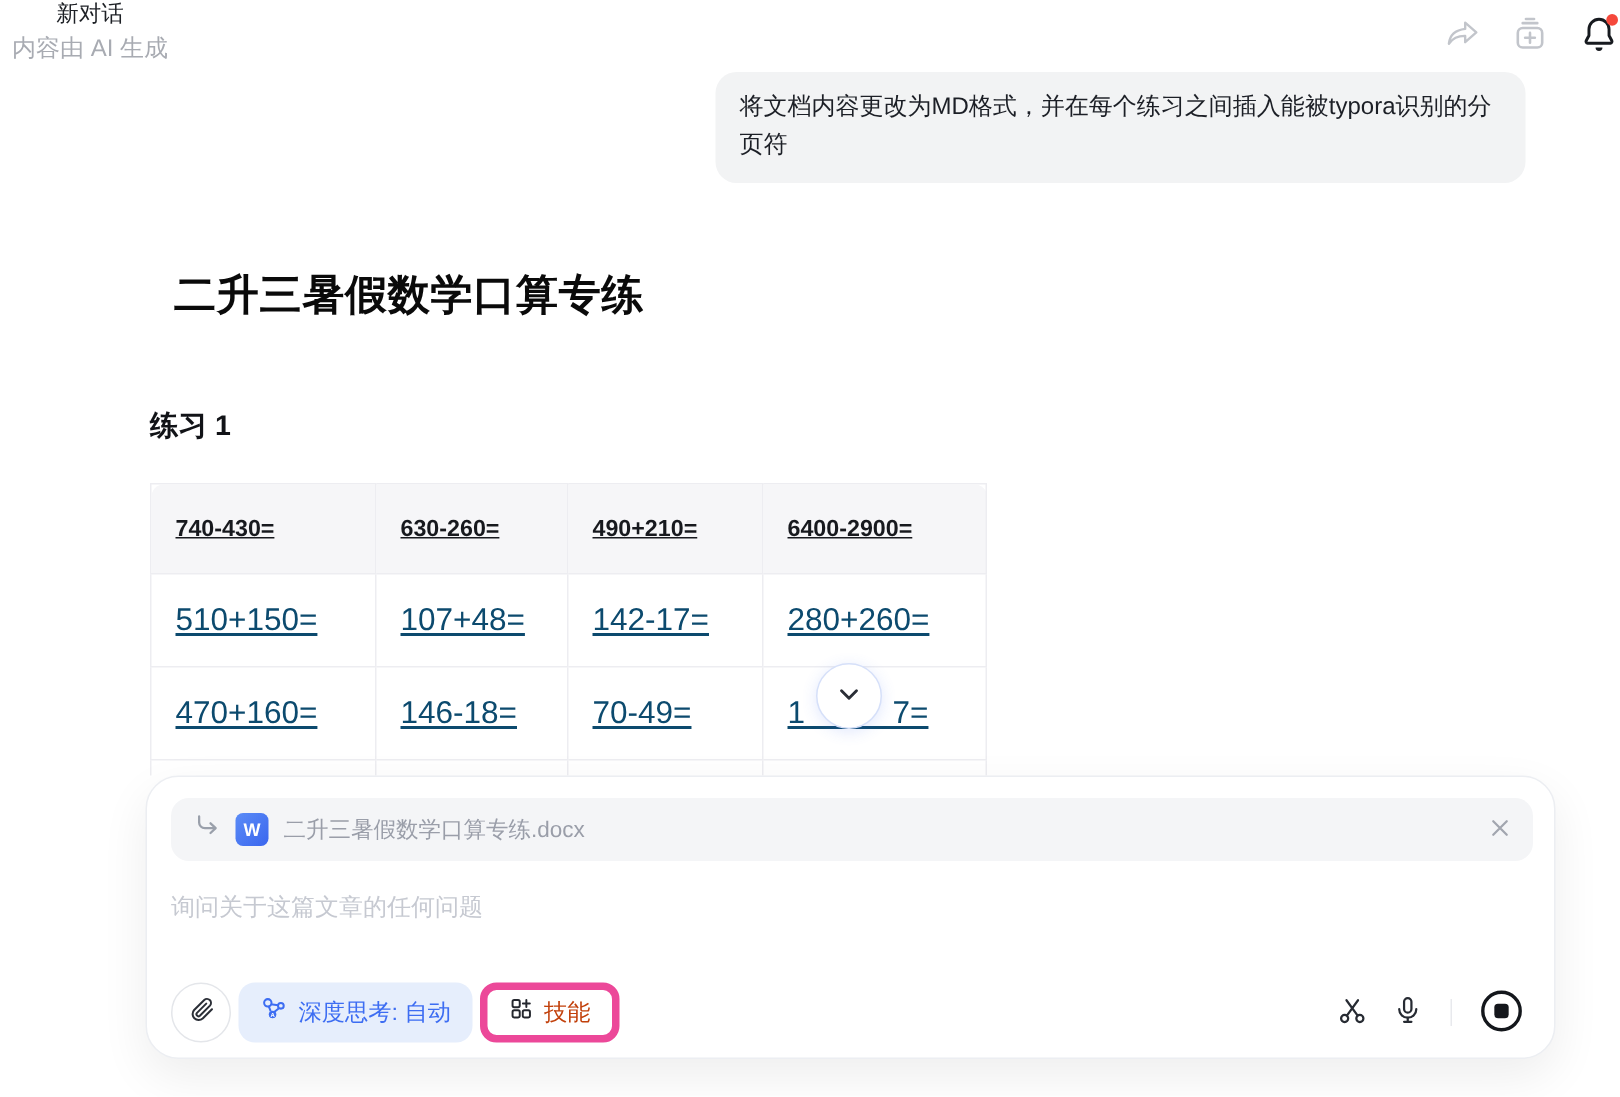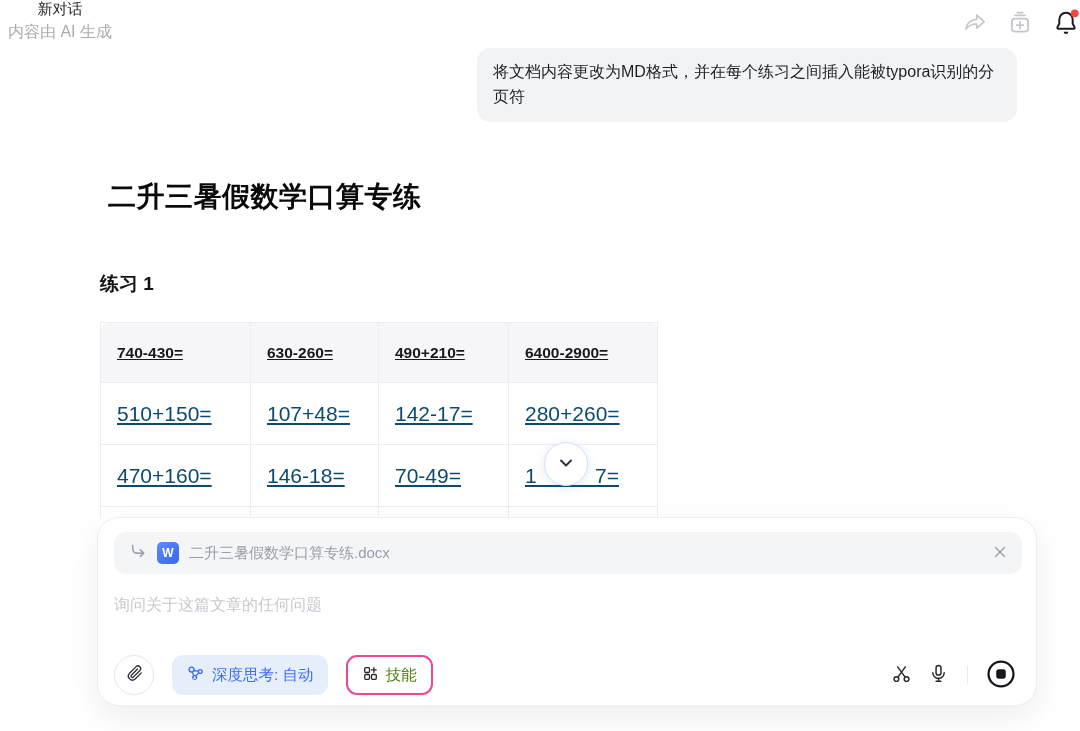--- a/index.html
+++ b/index.html
@@ -15,21 +15,21 @@
   .page-subtitle { margin-top:3px; font-size:16px; color:#a8abb2; }
   .top-actions { position:absolute; top:9px; left:960px; display:flex; align-items:flex-start; gap:18px; }
   .top-btn { width:28px; height:30px; display:flex; align-items:center; justify-content:center; cursor:pointer; background:none; border:none; position:relative; }
   
   .user-bubble {
     position:absolute; top:48px; right:63px; width:540px;
     background:#f2f3f4; border-radius:14px; padding:12px 16px;
     font-size:16px; line-height:1.55; color:#1c1f26;
   }
   
-  .doc-title { position:absolute; left:108px; top:178px; font-size:28px; font-weight:800; color:#0a0a0a; letter-spacing:.5px; }
+  .doc-title { position:absolute; left:116px; top:178px; font-size:28px; font-weight:800; color:#0a0a0a; letter-spacing:.5px; }
   .doc-section { position:absolute; left:100px; top:271px; font-size:19px; font-weight:800; color:#111317; }
   .table-wrap { position:absolute; left:100px; top:322px; width:558px; height:195px; overflow:hidden; }
   table { border-collapse:collapse; table-layout:fixed; width:557px; }
   th,td { border:1px solid #ededf1; text-align:left; padding-left:16px; white-space:pre; overflow:hidden;text-decoration:underline; }
   th { height:60px; background:#f6f6f8; font-size:15.5px; font-weight:700; color:#17191e; }
   td { height:62px; font-size:21px; font-weight:400; color:#0c4a6e; }
   col.c1 { width:150px; } col.c2 { width:128px; } col.c3 { width:130px; } col.c4 { width:149px; }
   th:first-child { border-top-left-radius:8px; }
   th:last-child { border-top-right-radius:8px; }
   
@@ -58,31 +58,31 @@
   }
   .file-name { font-size:15px; color:#9a9ea9; }
   .chip-close { margin-left:auto; background:none; border:none; cursor:pointer; display:flex; align-items:center; }
   .msg-input {
     position:absolute; left:16px; top:77px; width:760px; height:38px;
     border:none; outline:none; resize:none; background:transparent;
     font-family:inherit; font-size:16px; color:#1c1f26;
   }
   .msg-input::placeholder { color:#c6c9d1; }
   .toolbar { position:absolute; left:16px; right:20px; bottom:10px; height:40px; display:flex; align-items:center; }
-  .tool-left { display:flex; gap:18px; }
+  .tool-left { display:flex; gap:5px; }
   .round-btn {
     width:40px; height:40px; border-radius:50%; background:#fff;
     border:1px solid #e4e6ea; display:flex; align-items:center; justify-content:center; cursor:pointer;
   }
   .pill {
     height:40px; border-radius:11px; display:flex; align-items:center; gap:7px;
     padding:0 14px; font-size:15.5px; cursor:pointer; border:none; font-family:inherit;
   }
   .pill-deep { background:#e6eefc; color:#3d6df2; font-weight:500; }
-  .pill-skill { background:#fff; color:#4d7c0f; border:2px solid #ec4899; }
+  .pill-skill { background:#fff; color:#c2410c; border:5px solid #ec4899;font-family:Liberation Mono, monospace; }
   .tool-right { margin-left:auto; display:flex; align-items:center; gap:16px; }
   .icon-btn { background:none; border:none; cursor:pointer; display:flex; align-items:center; justify-content:center; }
   .v-divider { width:1px; height:18px; background:#e8e9ed; margin:0 2px; }
 </style>
 </head>
 <body>
 
 <div class="page-head">
   <div class="page-title">新对话</div>
   <div class="page-subtitle">内容由 AI 生成</div>

